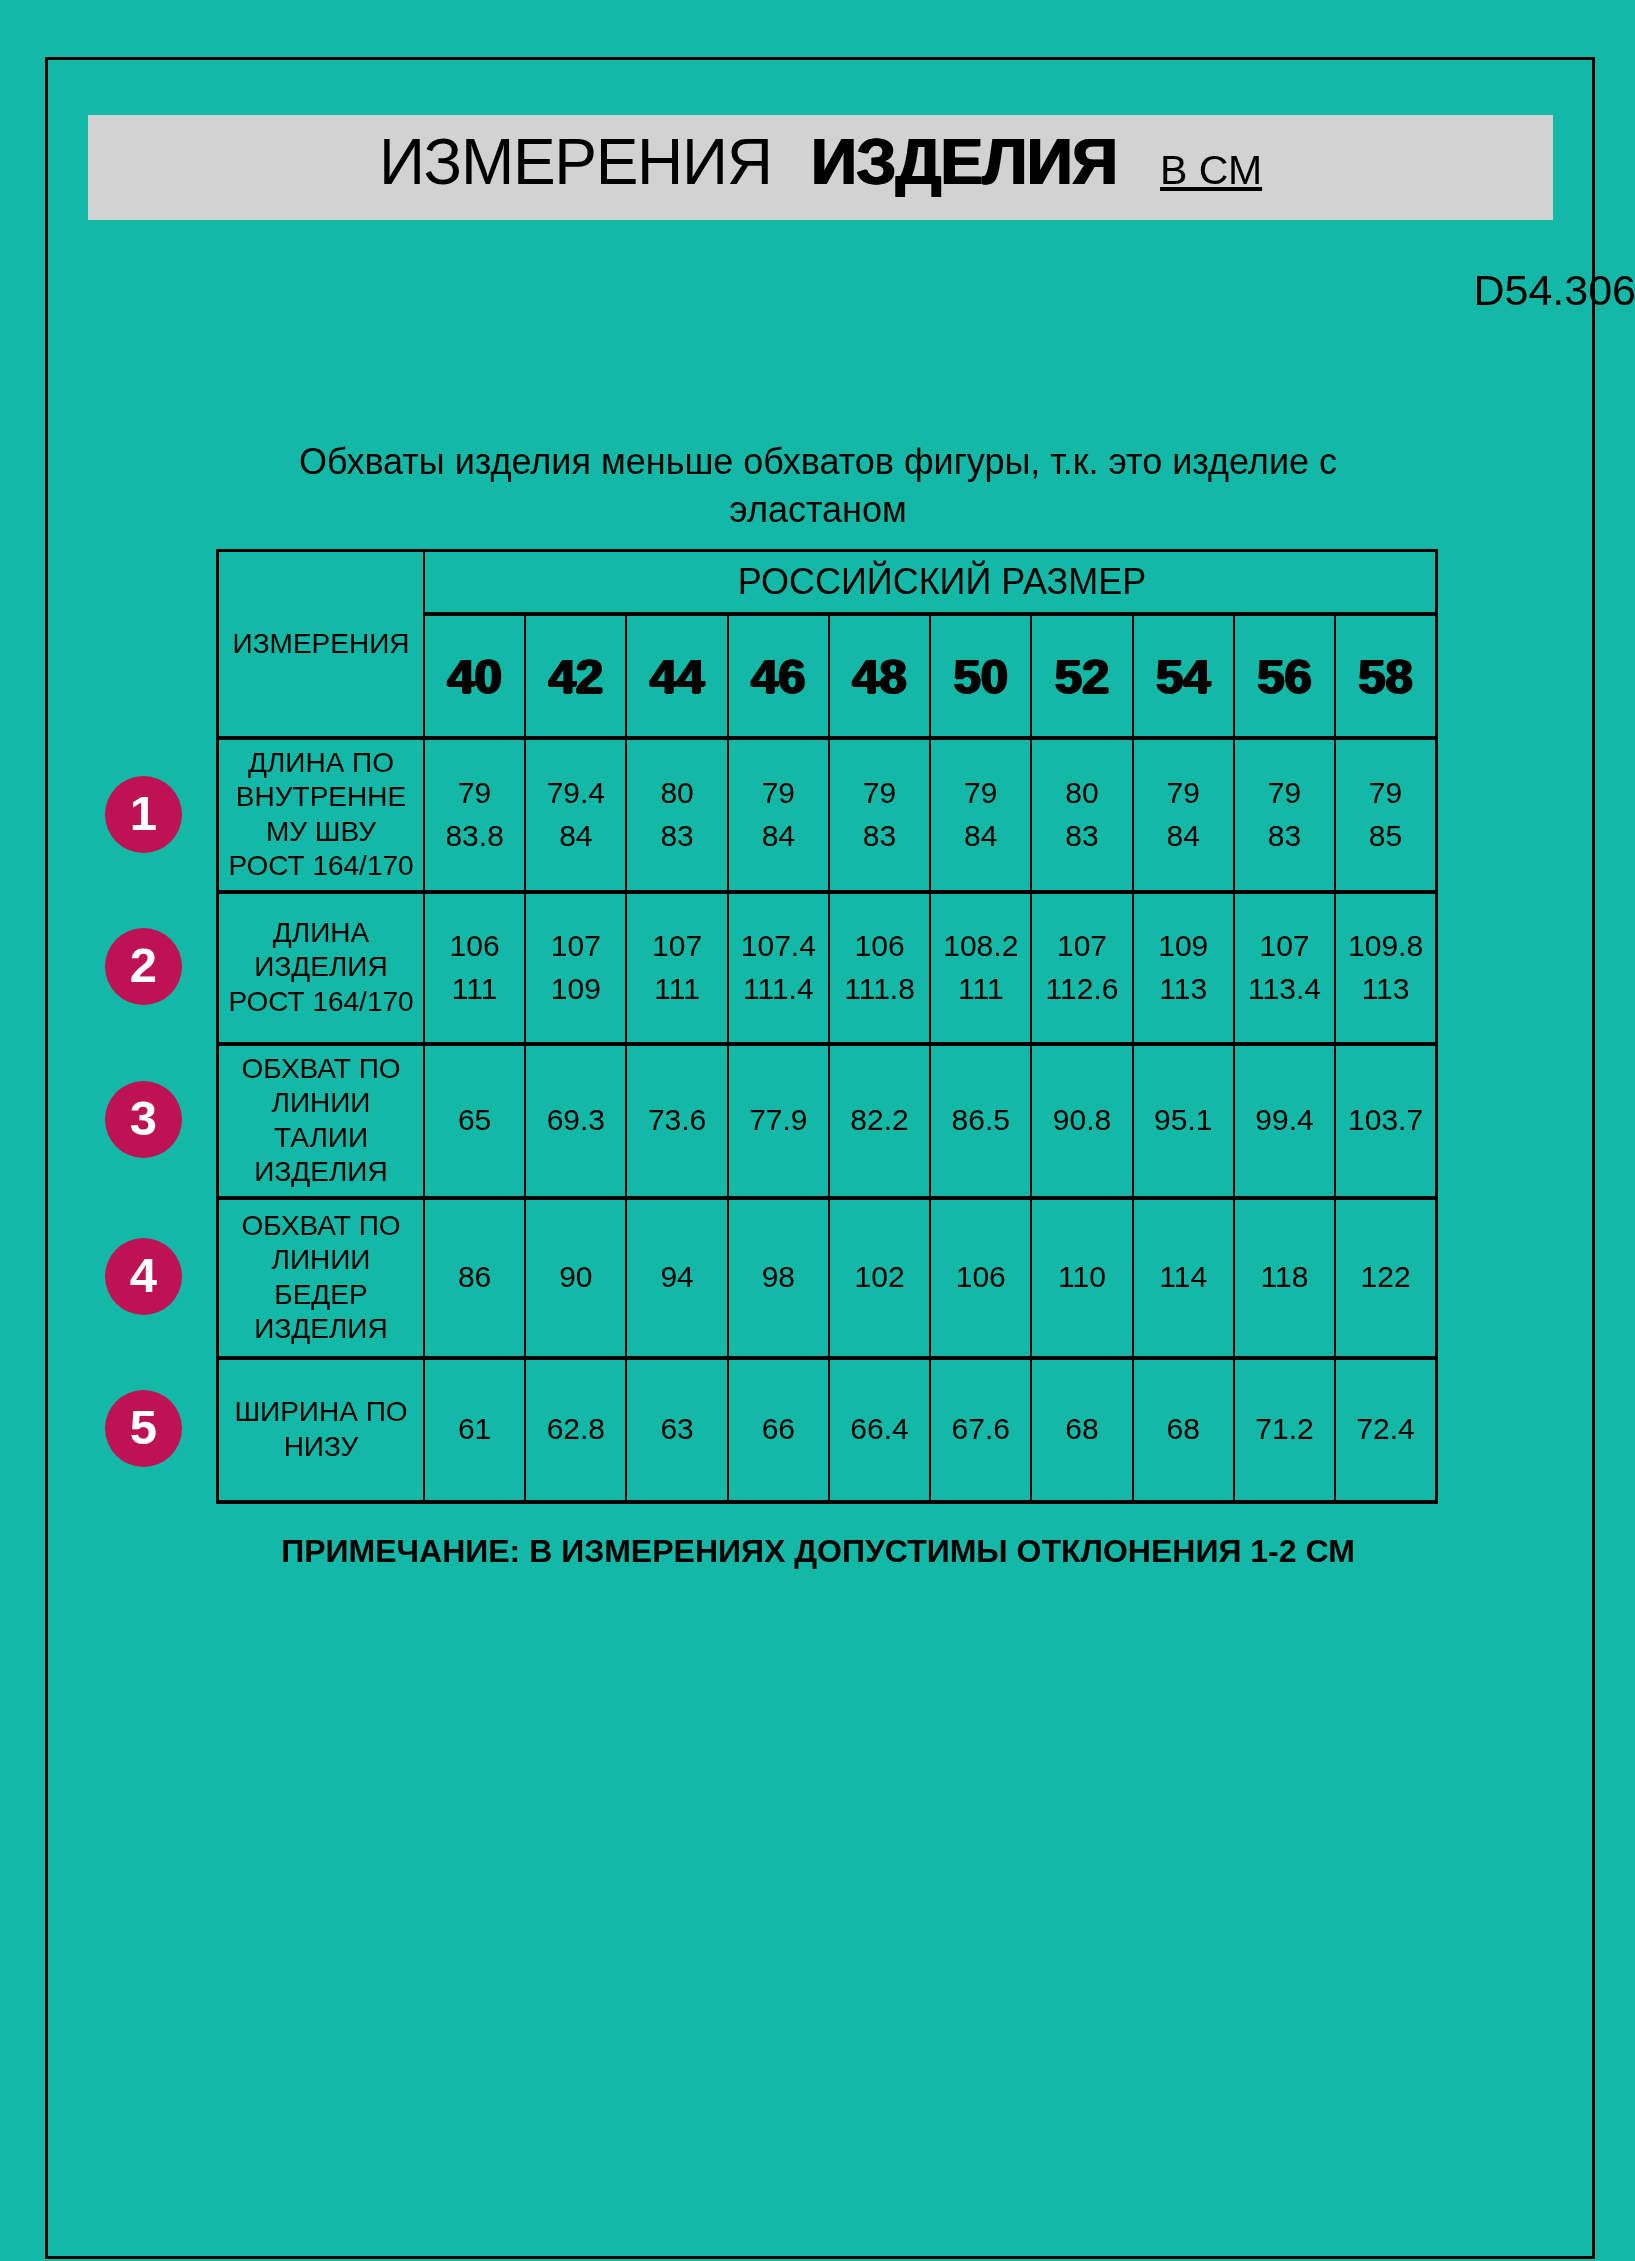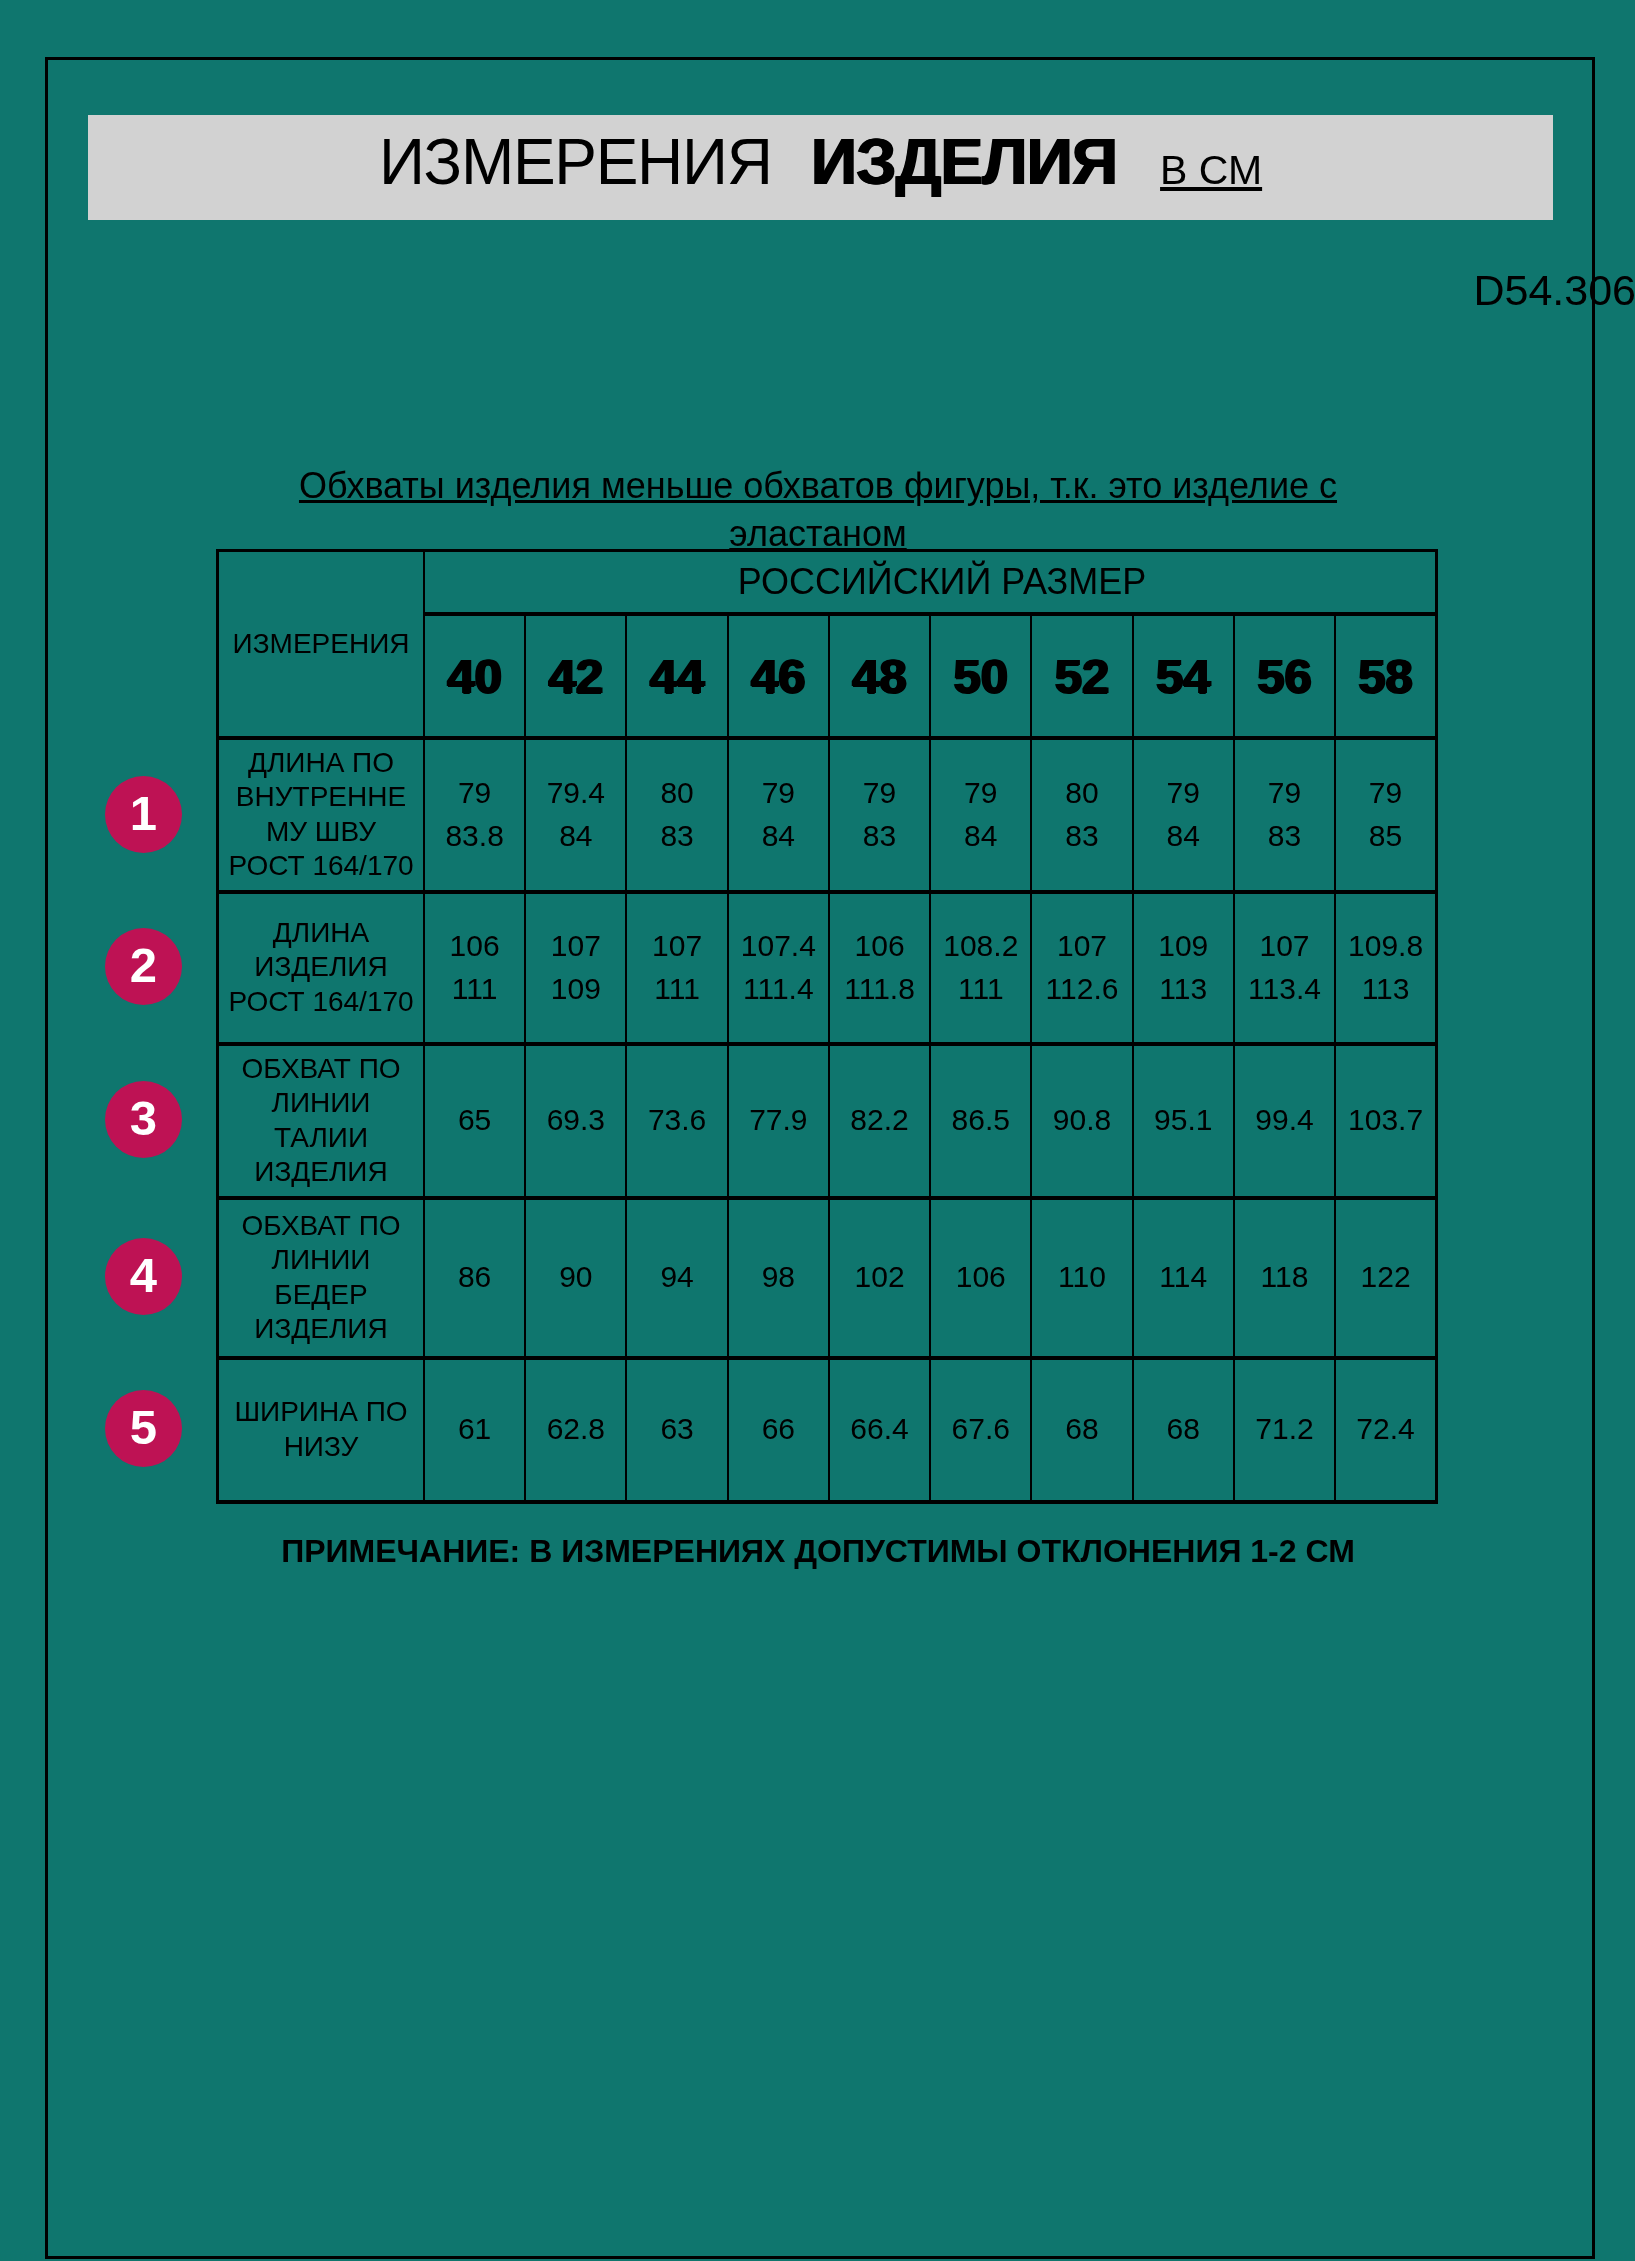--- a/index.html
+++ b/index.html
@@ -1,20 +1,20 @@
 <!DOCTYPE html>
 <html lang="ru" style="font-size:10.7px"><head>
 <meta charset="utf-8">
 <style>
   html, body { margin: 0; padding: 0; background: #ffffff; }
   .page {
     position: relative;
     width: 1636px;
     height: 2261px;
-    background: #0f766e;
+    background: #14b8a6;
     font-family: "Liberation Sans", "DejaVu Sans", sans-serif;
     color: #000000;
     overflow: hidden;
   }
   .frame {
     position: absolute;
     left: 45px; top: 57px;
     width: 1550px; height: 2202px;
     border: 3.3px solid #000000;
     box-sizing: border-box;
@@ -65,21 +65,21 @@
     left: 50%;
     transform: translateX(-50%);
     width: 1202px;
     margin: 0;
     text-align: center;
     font-size: 36px;
     line-height: 48px;
     font-weight: 400;
   }
   .intro-1 { top: 353px; }
-  .intro-2 { top: 462px; text-decoration: underline; }
+  .intro-2 { top: 438px; }
 
   .table-wrap {
     position: absolute;
     left: 105px; top: 549px;
     width: 1333px;
   }
   table.size-table {
     border-collapse: collapse;
     table-layout: fixed;
     margin-left: 111px;

